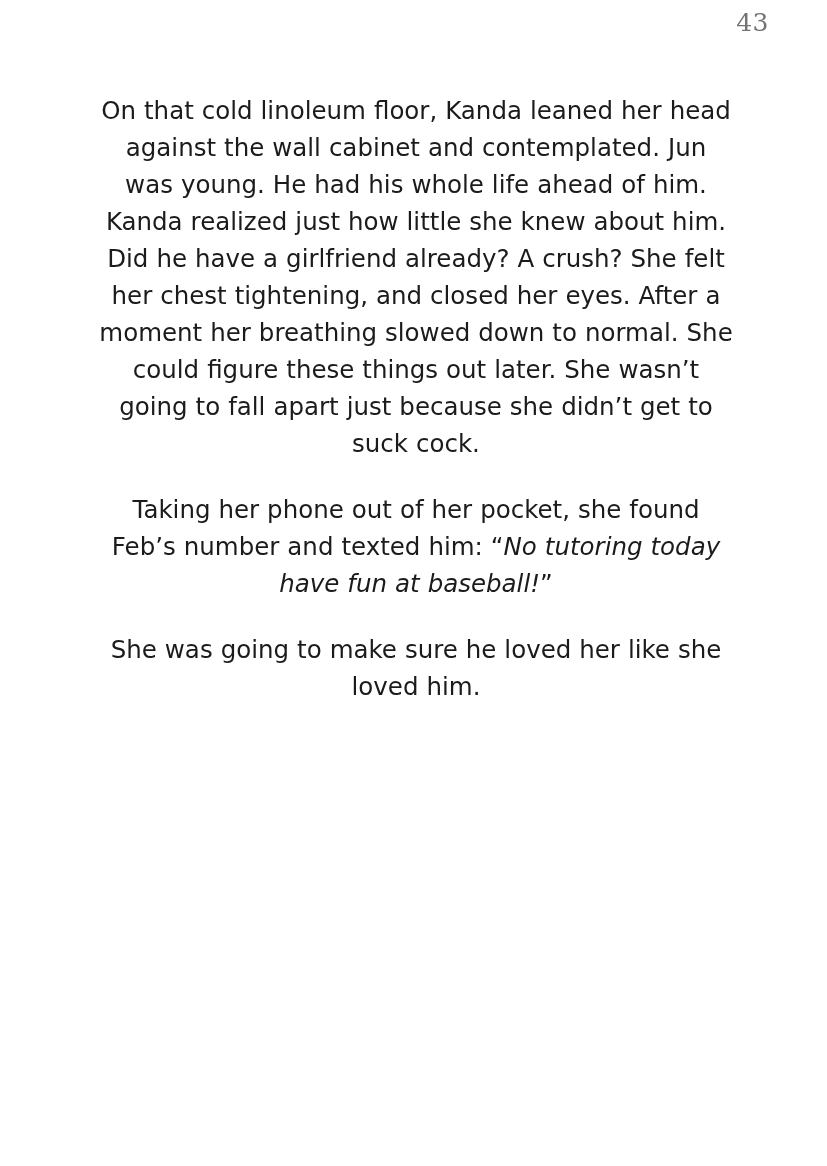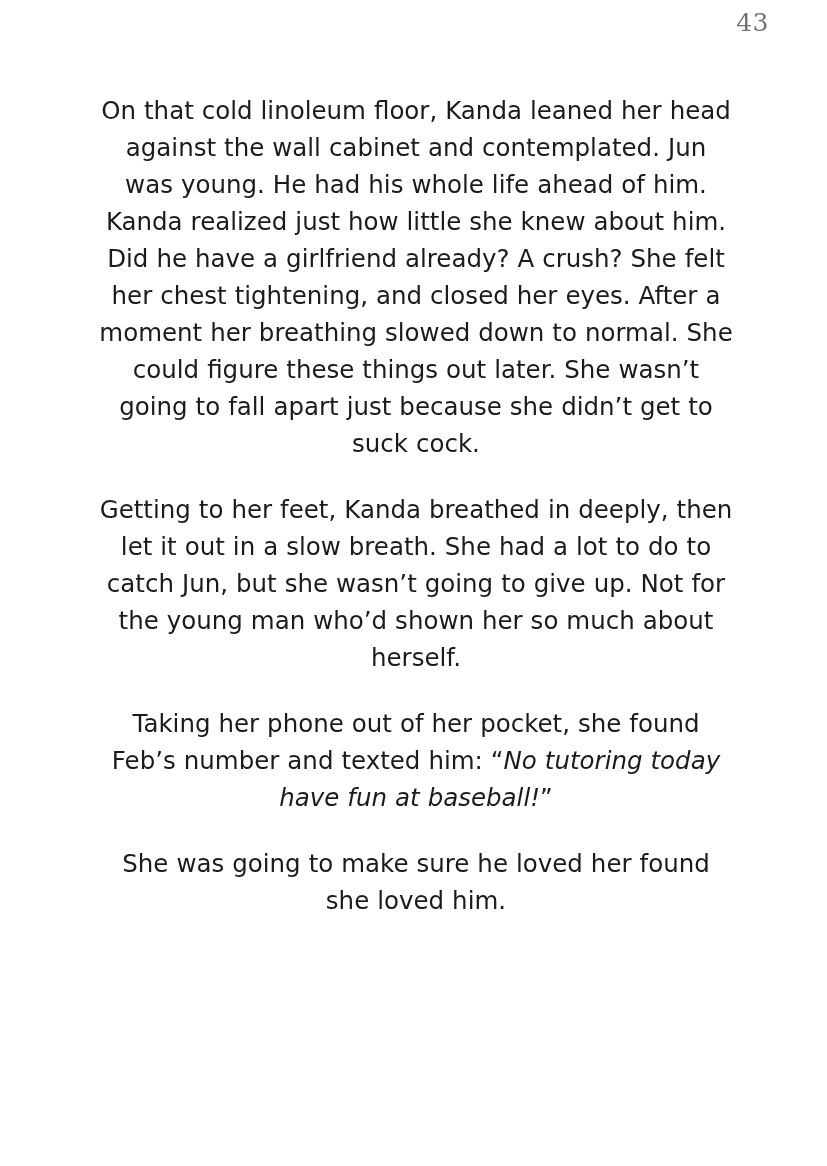--- a/index.html
+++ b/index.html
@@ -56,21 +56,20 @@
 <body>
 
 <div class="page">
 
   <div class="page-number">43</div>
 
   <div class="body-text">
 
     <p class="para">On that cold linoleum floor, Kanda leaned her head against the wall cabinet and contemplated. Jun was young. He had his whole life ahead of him. Kanda realized just how little she knew about him. Did he have a girlfriend already? A crush? She felt her chest tightening, and closed her eyes. After a moment her breathing slowed down to normal. She could figure these things out later. She wasn’t going to fall apart just because she didn’t get to suck cock.</p>
 
-    <p class="para">Getting to her feet, Kanda breathed in deeply, then let it out in a slow breath. She had a lot to do to catch Jun, but she wasn’t going to give up. Not for the young man who’d shown her so much about herself.</p>
 
     <p class="para"><span>Taking her phone out of her pocket, she found Feb’s number and texted him: “</span><span class="quote-italic">No tutoring today have fun at baseball!</span><span>”</span></p>
 
-    <p class="para">She was going to make sure he loved her found she loved him.</p>
+    <p class="para">She was going to make sure he loved her like she loved him.</p>
 
   </div>
 
 </div>
 
 </body></html>

